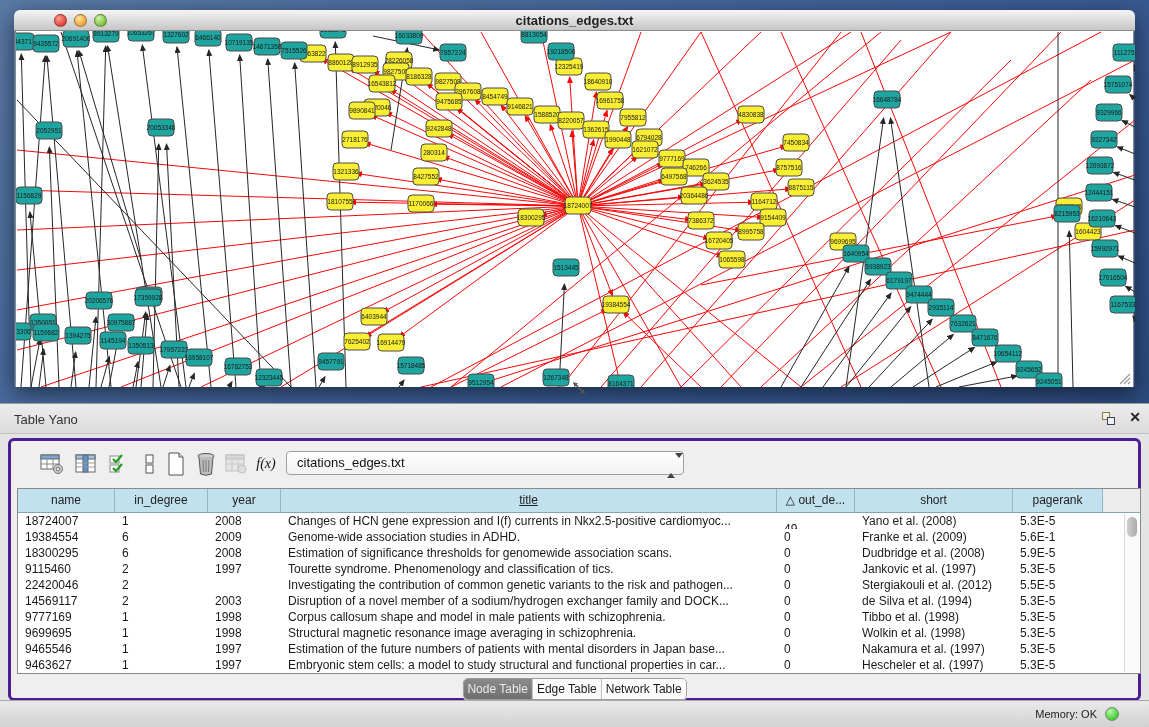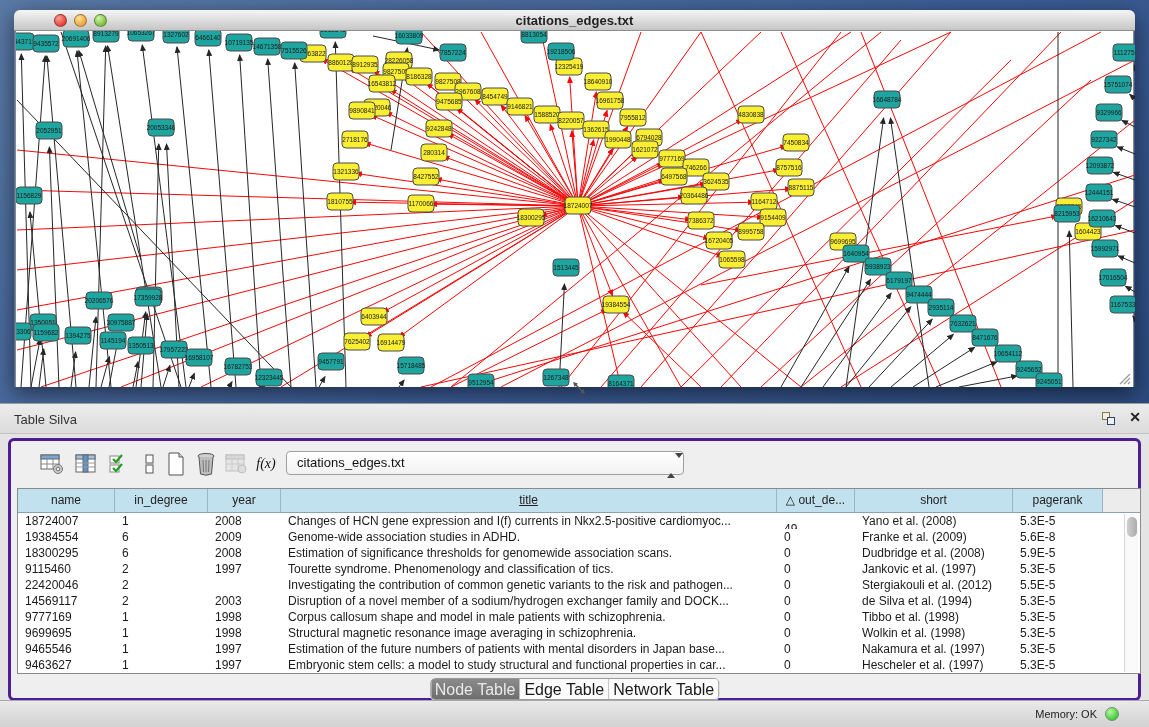--- a/index.html
+++ b/index.html
@@ -68,21 +68,21 @@
     overflow:hidden; white-space:nowrap; }
   #vscroll { position:absolute; right:1px; top:25px; bottom:1px; width:15px;
     background:#fafafa; border-left:1px solid #d8d8d8; }
   #vscroll .thumb { position:absolute; left:2px; top:3px; width:10px; height:20px;
     background:linear-gradient(90deg,#cfcfcf,#ababab); border-radius:5px; }
 
   
   #tabs { position:absolute; left:50%; transform:translateX(-50%); top:237px; height:22px;
     display:flex; border:1px solid #9a9a9a; border-radius:5px; overflow:hidden;
     background:#fbfbfb; box-shadow:0 1px 0 rgba(255,255,255,.7); }
-  .tab { height:100%; padding:0 4px; font-size:16px; line-height:21px; color:#1a1a1a;
+  .tab { height:100%; padding:0 4px; font-size:12px; line-height:21px; color:#1a1a1a;
     background:#fbfbfb; border-right:1px solid #b5b5b5; }
   .tab:last-child { border-right:none; }
   .tab.active { background:linear-gradient(#8b8b8b,#6e6e6e); color:#e9e9e9; }
 
   
   #status-bar { position:absolute; left:0; bottom:0; width:1149px; height:27px;
     background:linear-gradient(#e9e9e9,#d2d2d2); border-top:1px solid #a8a8a8; }
   #memory-label { position:absolute; right:52px; top:7px; font-size:11px; color:#222; }
   #memory-dot { position:absolute; right:30px; top:6px; width:14px; height:14px; border-radius:50%;
     border:1px solid #6f8f6f; background:radial-gradient(circle at 35% 30%, #b6f7a6,#3ecb32 75%); }
@@ -730,21 +730,21 @@
   </div>
 
   <svg id="resize-cursor" width="14" height="14" viewBox="0 0 14 14">
     <line x1="3" y1="3" x2="11" y2="11" stroke="#555" stroke-width="1.4"></line>
     <path d="M1 1 L6 2.5 L2.5 6 Z" fill="#555"></path>
     <path d="M13 13 L8 11.5 L11.5 8 Z" fill="#555"></path>
   </svg>
 
   <div id="table-panel">
     <div id="panel-header">
-      <span class="panel-title">Table Silva</span>
+      <span class="panel-title">Table Yano</span>
       <span id="float-btn">
         <span class="sq1"></span>
         <span class="sq2"></span>
       </span>
       <span id="close-btn">✕</span>
     </div>
 
     <div id="panel-body">
       <div id="toolbar">
         <span class="tb-icon" style="left:28px">
@@ -836,21 +836,21 @@
               <div class="dcell" style="width: 158px;">Yano et al. (2008)</div>
               <div class="dcell" style="width: 90px;">5.3E-5</div>
             </div>
             <div class="drow">
               <div class="dcell" style="width: 97px;">19384554</div>
               <div class="dcell" style="width: 93px;">6</div>
               <div class="dcell" style="width: 73px;">2009</div>
               <div class="dcell" style="width: 496px;">Genome-wide association studies in ADHD.</div>
               <div class="dcell" style="width: 78px;">0</div>
               <div class="dcell" style="width: 158px;">Franke et al. (2009)</div>
-              <div class="dcell" style="width: 90px;">5.6E-8</div>
+              <div class="dcell" style="width: 90px;">5.6E-1</div>
             </div>
             <div class="drow">
               <div class="dcell" style="width: 97px;">18300295</div>
               <div class="dcell" style="width: 93px;">6</div>
               <div class="dcell" style="width: 73px;">2008</div>
               <div class="dcell" style="width: 496px;">Estimation of significance thresholds for genomewide association scans.</div>
               <div class="dcell" style="width: 78px;">0</div>
               <div class="dcell" style="width: 158px;">Dudbridge et al. (2008)</div>
               <div class="dcell" style="width: 90px;">5.9E-5</div>
             </div>

